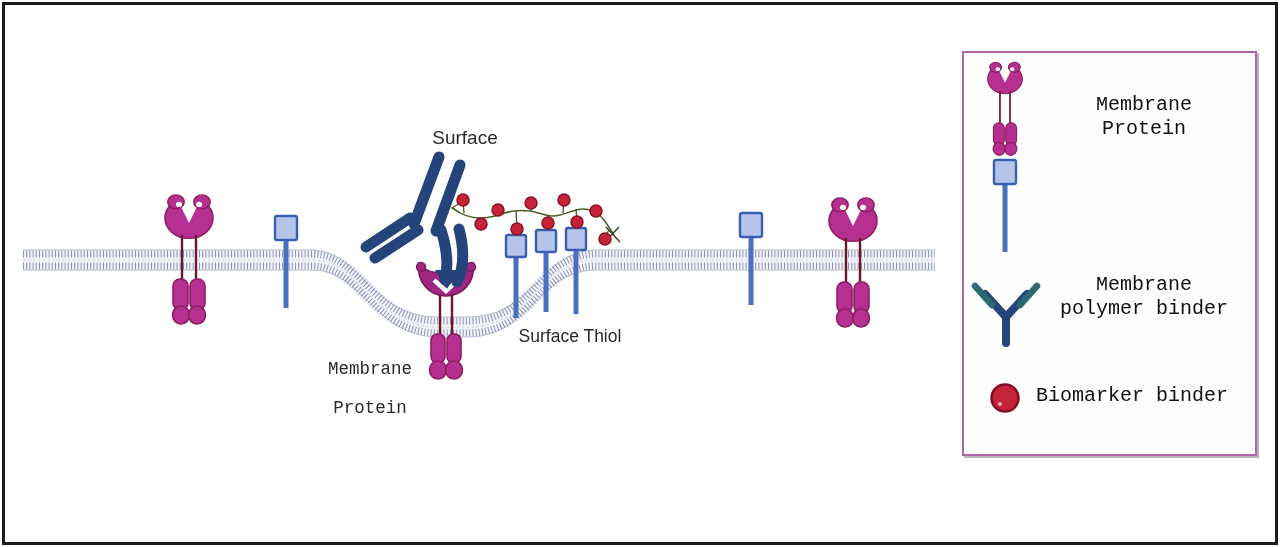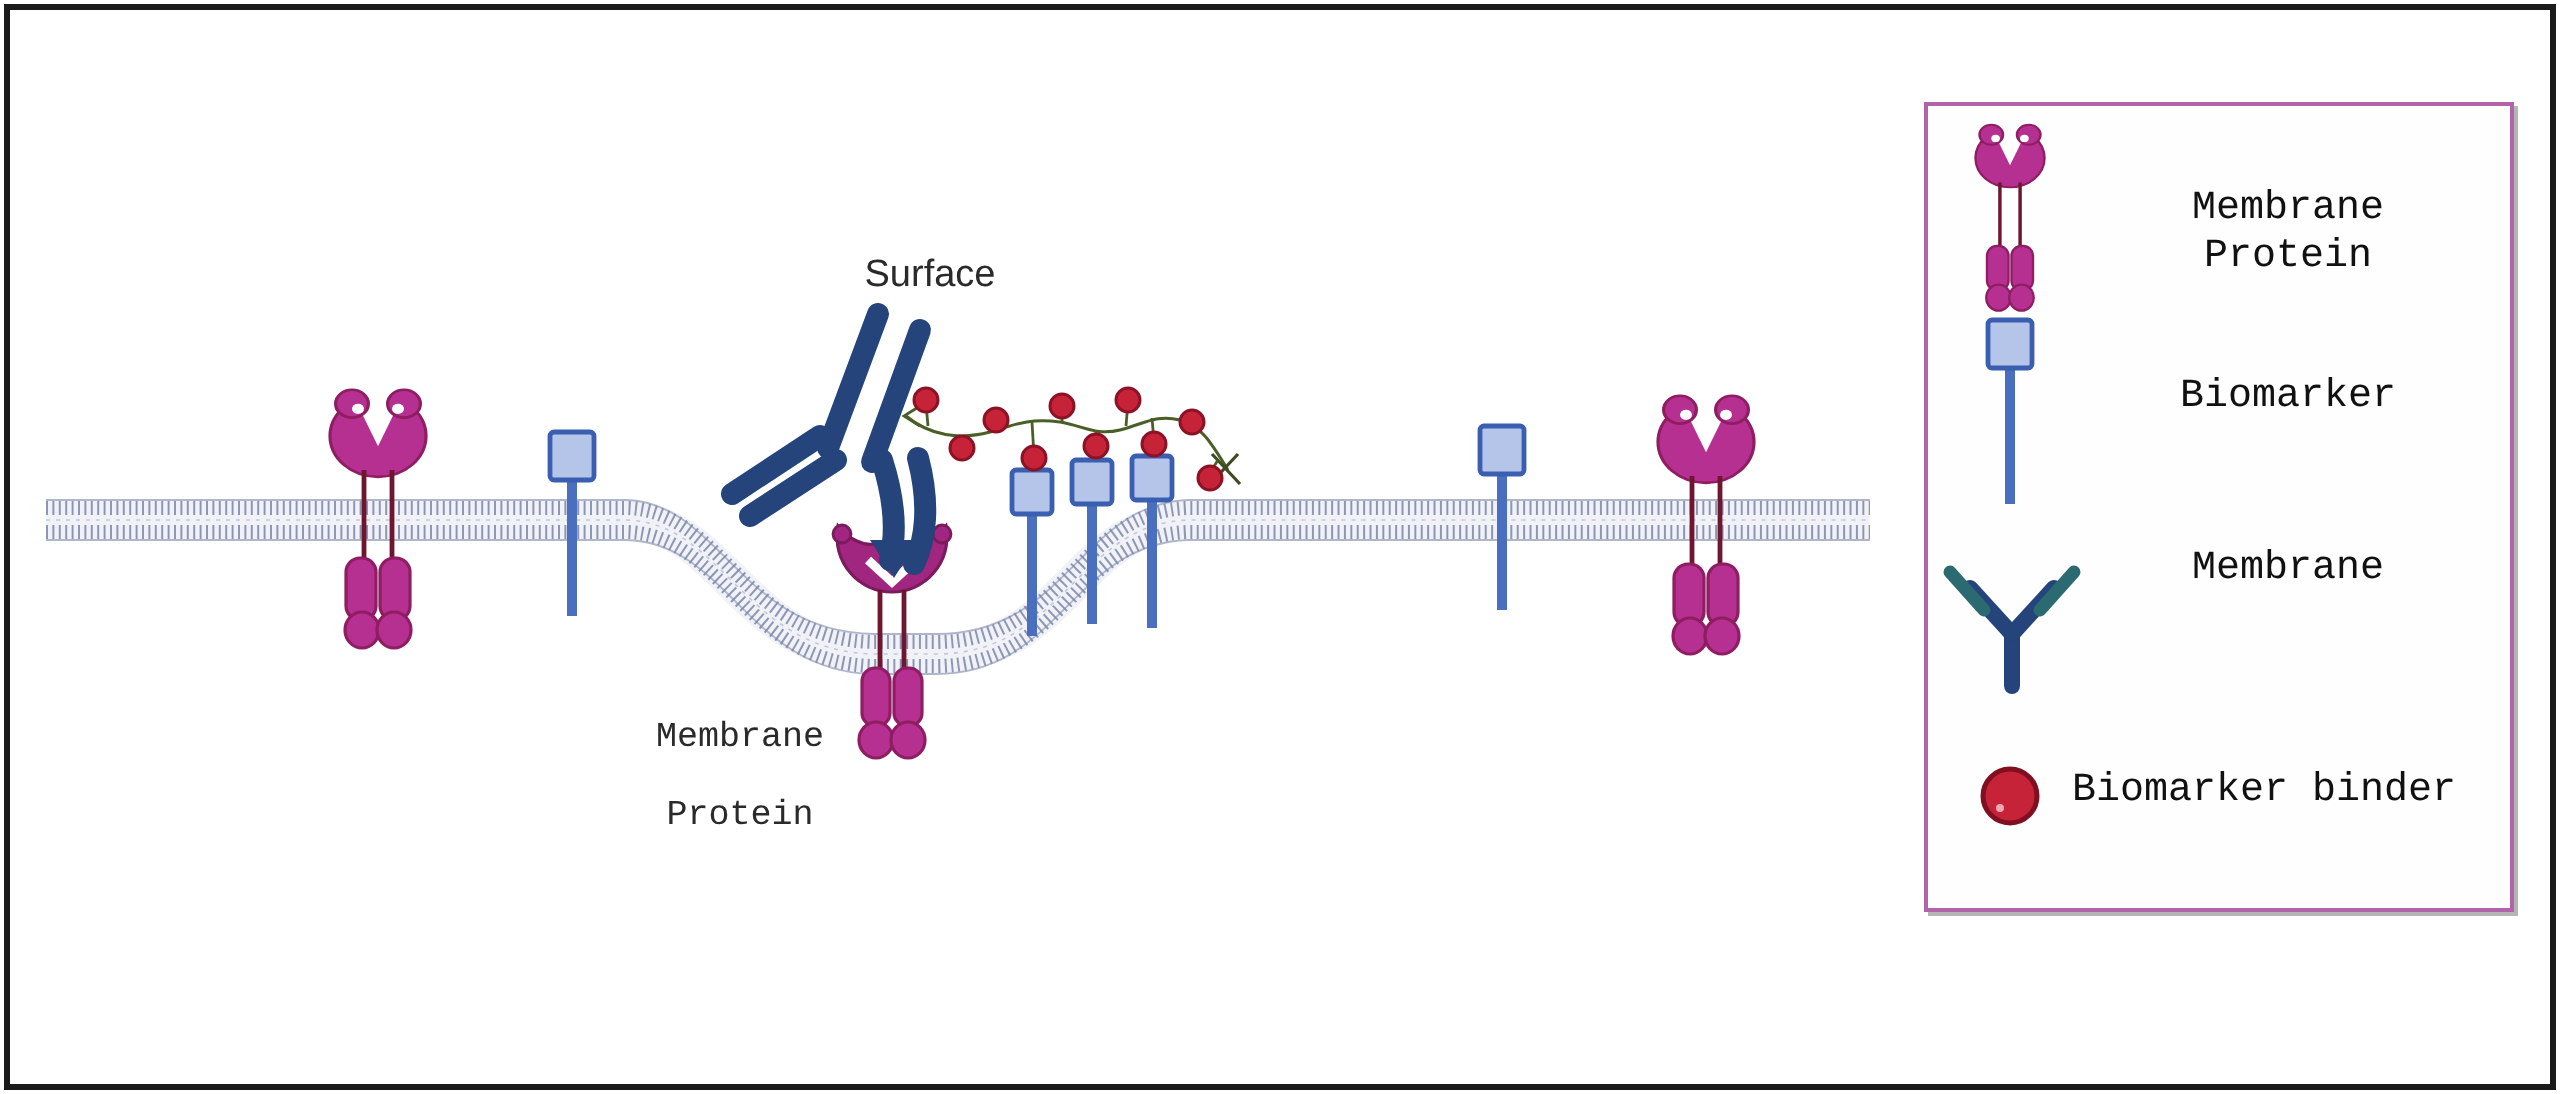--- a/index.html
+++ b/index.html
@@ -139,20 +139,21 @@
     </g>
   </svg>
 
   <div class="dg-label" id="lbl-polytac">Surface</div>
 
   <div class="dg-label" id="lbl-membrane-protein">
     <span class="lbl-line">Membrane</span>
     <span class="lbl-line">Protein</span>
   </div>
 
+  <div class="dg-label" id="lbl-surface-thiol">Surface Thiol</div>
 
   <div id="legend">
     <svg id="legend-art" viewBox="0 0 291 401">
       <use href="#protein" transform="translate(41,26) scale(0.72)"></use>
       <use href="#biomarker" transform="translate(41,119)"></use>
       <g stroke-linecap="round" fill="none">
         <path d="M 42 290 V 263" stroke="#24447b" stroke-width="8"></path>
         <path d="M 42 264 L 21 241" stroke="#24447b" stroke-width="8"></path>
         <path d="M 42 264 L 63 241" stroke="#24447b" stroke-width="8"></path>
         <path d="M 28 252 L 11 233" stroke="#2c6a72" stroke-width="6.5"></path>
@@ -161,23 +162,21 @@
       <g>
         <circle cx="41" cy="345" r="13.5" fill="#c62339" stroke="#801021" stroke-width="2.5"></circle>
         <circle cx="36" cy="351" r="2" fill="#f0a9b4"></circle>
       </g>
     </svg>
 
     <div class="lg-label" id="lg-l1">
       <span class="lbl-line">Membrane</span>
       <span class="lbl-line">Protein</span>
     </div>
-    <div class="lg-label" id="lg-l2">
-      <span class="lbl-line">Biomarker</span>
-    </div>
     <div class="lg-label" id="lg-l3">
       <span class="lbl-line">Membrane</span>
+      <span class="lbl-line">polymer binder</span>
     </div>
     <div class="lg-label" id="lg-l4">
       <span class="lbl-line">Biomarker binder</span>
     </div>
   </div>
 </div>
 
 </body></html>

